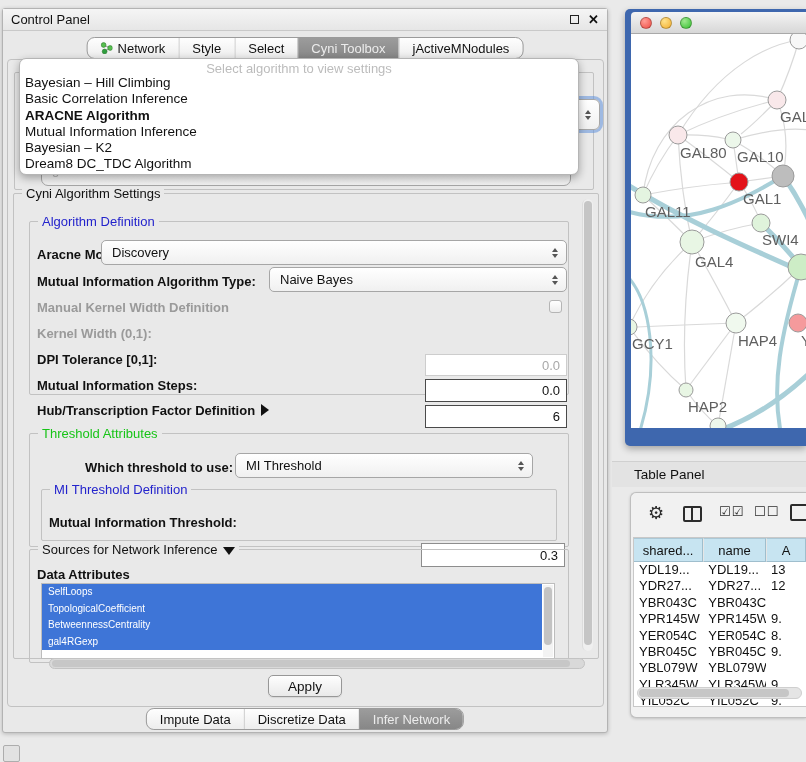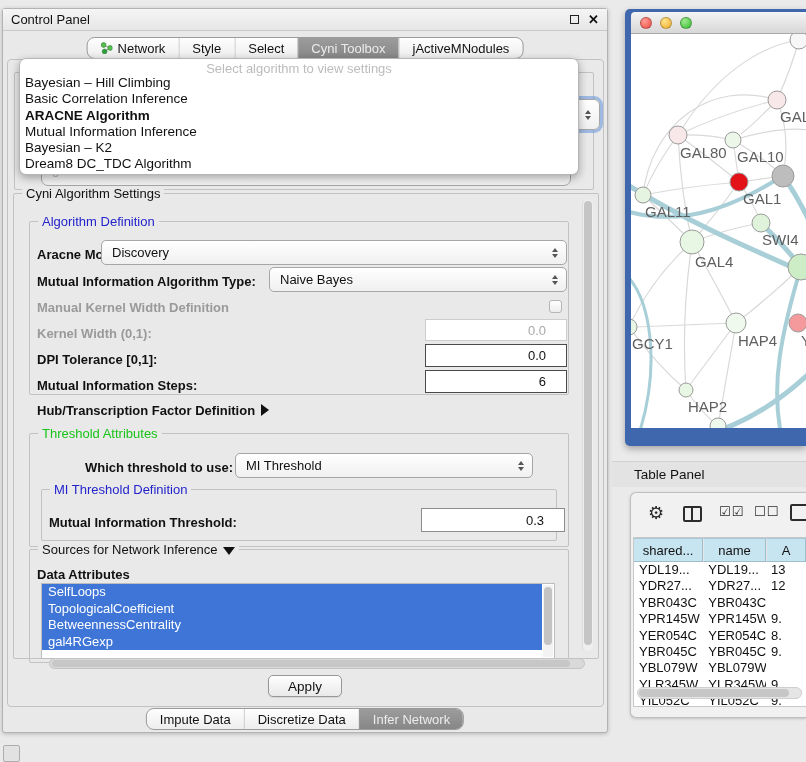--- a/index.html
+++ b/index.html
@@ -36,21 +36,21 @@
 
   
   .combo { position:absolute; display:flex; align-items:center; border:1px solid #a6a6a6; border-radius:5px;
     background:linear-gradient(#ffffff,#f0f0f0); font-size:13px; padding-left:10px; }
   .combo .arrows { position:absolute; right:8px; top:50%; transform:translateY(-50%); display:flex; flex-direction:column; gap:2px; }
   .arrows i { display:block; width:0; height:0; border-left:3.5px solid transparent; border-right:3.5px solid transparent; }
   .arrows .up { border-bottom:4.5px solid #555; }
   .arrows .down { border-top:4.5px solid #555; }
 
   .field { position:absolute; background:#fff; border:1px solid #8d8d8d; font-size:13px;
-    display:flex; align-items:center; justify-content:flex-end; padding:0 20px; }
+    display:flex; align-items:center; justify-content:flex-end; padding:0 6px;margin-top:35px; }
   .field.dim { border-color:#cdcdcd; color:#a8a8a8; }
   .lbl { position:absolute; font-weight:bold; font-size:13px; white-space:nowrap; }
   .lbl.dim { color:#9a9a9a; }
 
   .checkbox { position:absolute; width:13px; height:13px; border:1px solid #b5b5b5; border-radius:3px;
     background:linear-gradient(#fff,#ededed); }
 
   .tri-right { display:inline-block; width:0; height:0; border-top:6px solid transparent; border-bottom:6px solid transparent;
     border-left:8px solid #111; margin-left:6px; vertical-align:-1px; }
   .tri-down { display:inline-block; width:0; height:0; border-left:6px solid transparent; border-right:6px solid transparent;
@@ -65,21 +65,21 @@
 
   
   .vscroll { position:absolute; width:11px; background:#efefef; border-left:1px solid #dcdcdc; border-radius:6px; }
   .vscroll .thumb { position:absolute; left:1px; right:1px; top:2px; bottom:6px; background:#c5c5c5; border-radius:5px; }
   .hscroll { position:absolute; height:11px; background:#d9d9d9; border:1px solid #c3c3c3; border-radius:6px; }
   .hscroll .thumb { position:absolute; top:1px; bottom:1px; left:2px; right:14px; background:#c7c7c7; border-radius:5px; }
 
   
   #attr-list { position:absolute; left:38px; top:574px; width:514px; height:76px; background:#fff;
     border:1px solid #bdbdbd; overflow:hidden; }
-  .attr-item { height:16.5px; line-height:16.5px; padding-left:6px; font-size:13px;
+  .attr-item { height:16.5px; line-height:16.5px; padding-left:6px; font-size:10px;
     background:#3e75d7; color:#fff; margin-right:12px; }
   #attr-scroll { position:absolute; right:1px; top:1px; width:10px; bottom:1px; background:#f3f3f3; }
   #attr-scroll .thumb { position:absolute; left:1px; right:1px; top:2px; height:58px; background:#c3c3c3; border-radius:5px; }
 
   #apply-btn { position:absolute; left:265px; top:666px; width:74px; height:22px; border:1px solid #979797;
     border-radius:5px; background:linear-gradient(#fefefe,#e9e9e9); font-size:13.5px; display:flex;
     align-items:center; justify-content:center; box-shadow:0 1px 1px rgba(0,0,0,.08);text-align:center; }
 
   
   #stub-box { position:absolute; left:3px; top:745px; width:17px; height:17px; background:#e2e2e2;

